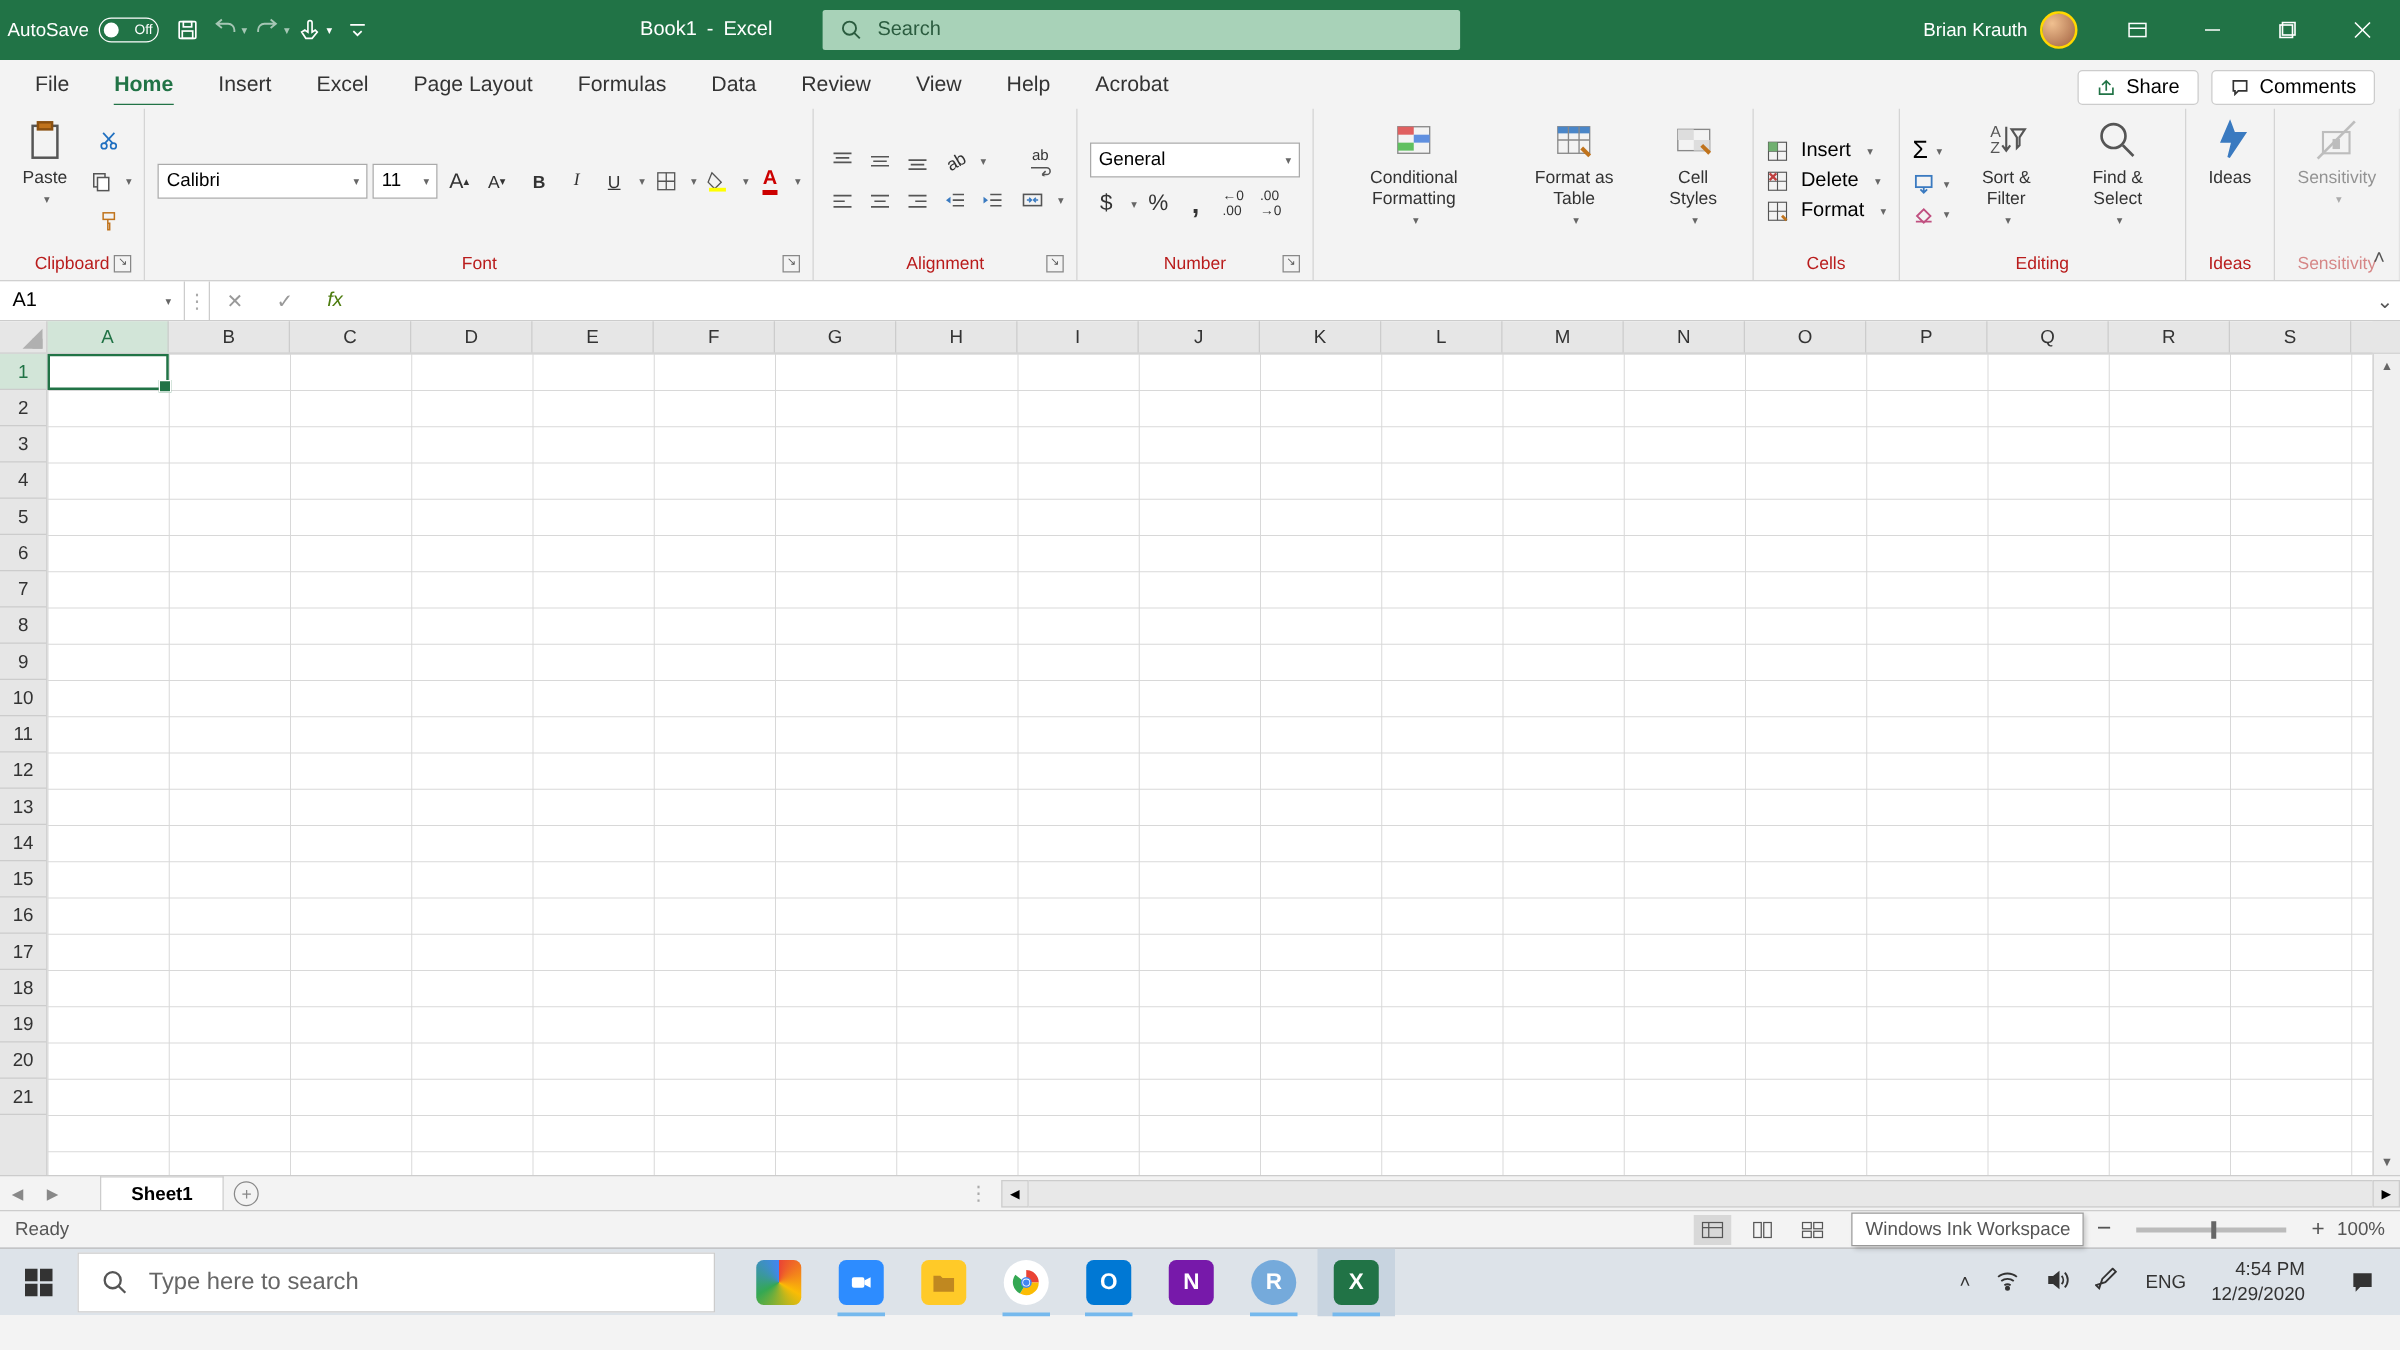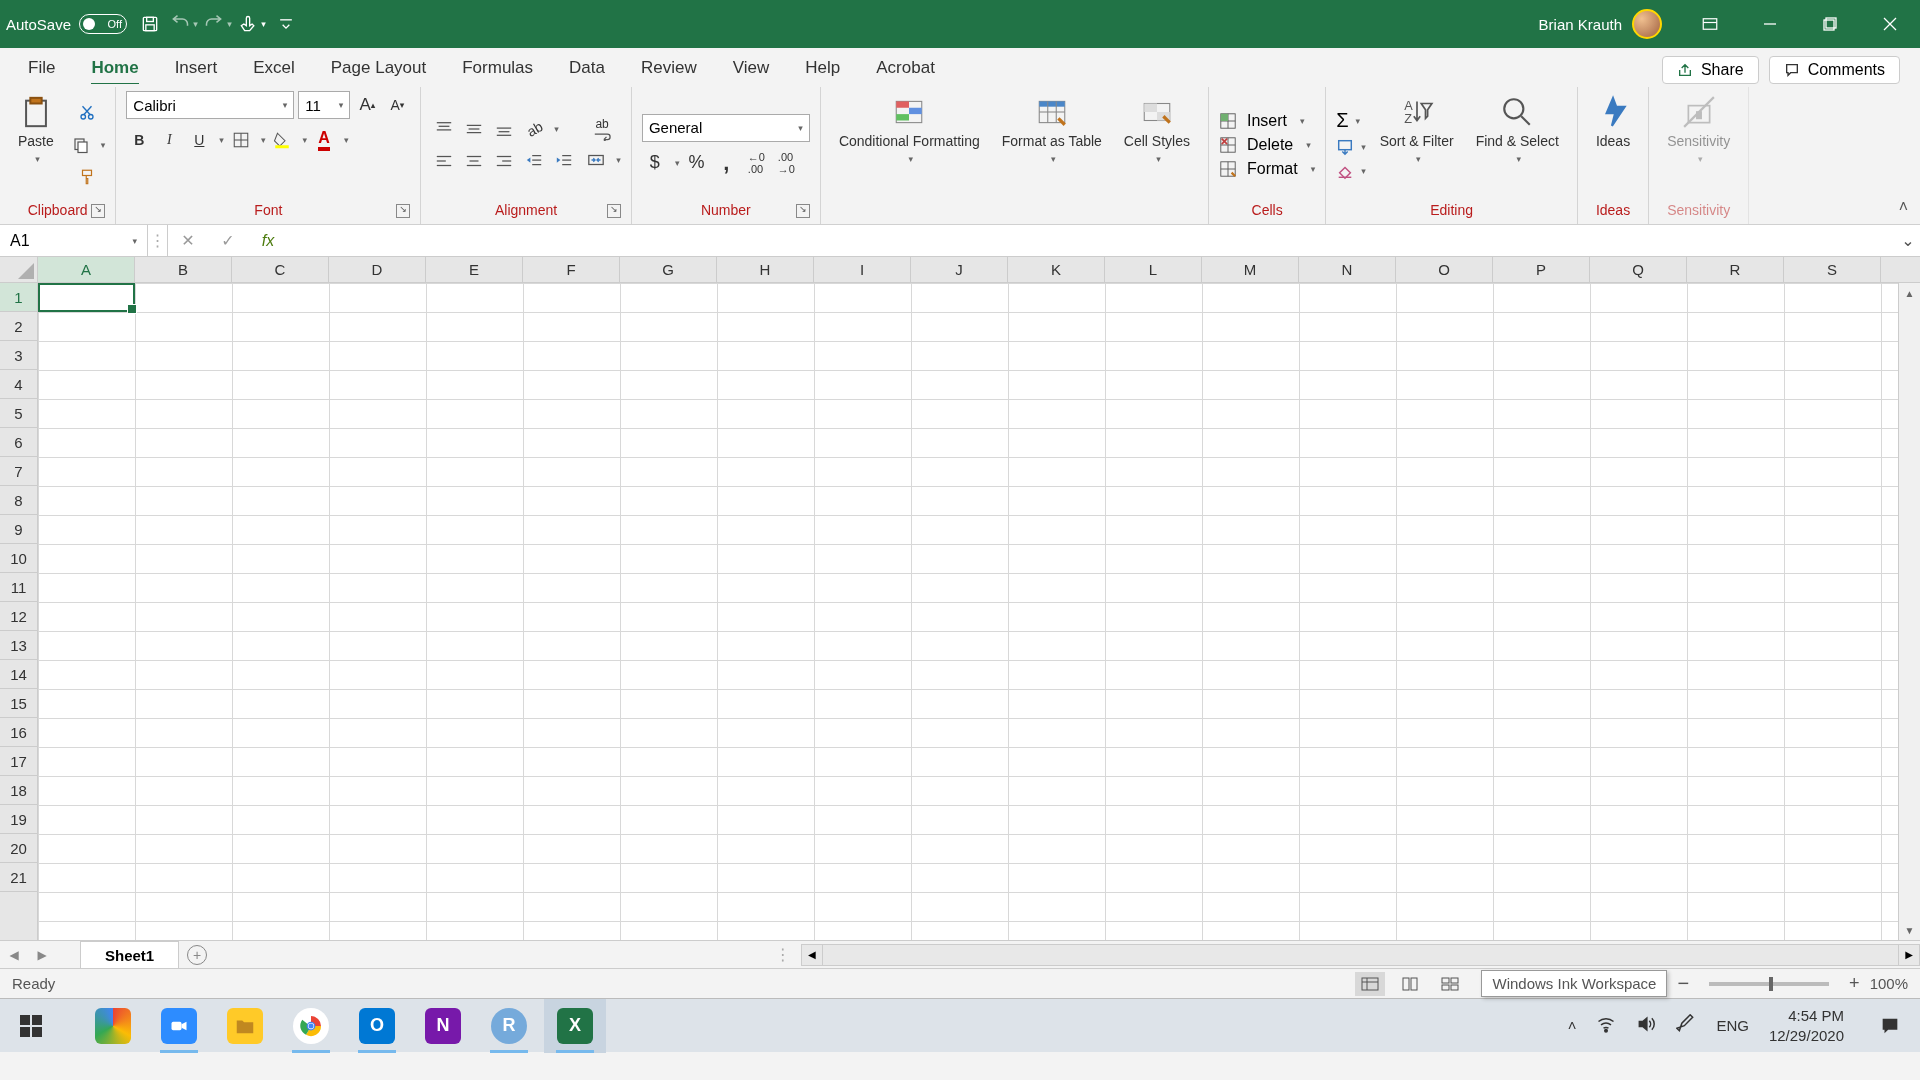--- a/index.html
+++ b/index.html
@@ -142,20 +142,34 @@
       </svg>
       <span class="chev" style="color:#fff">▾</span>
     </div>
   <div class="qa-btn">
       <svg viewBox="0 0 24 24" fill="none" stroke="#fff" stroke-width="1.6">
         <line x1="5" y1="7" x2="19" y2="7"></line>
         <path d="M8 13 l4 4 4 -4"></path>
       </svg>
     </div>
 
+  <div class="title-center">
+    <div class="doc-title">
+      <span>Book1</span>
+        <span>-</span>
+        <span>Excel</span>
+    </div>
+    <div class="search-box">
+      <svg width="18" height="18" viewBox="0 0 24 24" fill="none" stroke="#2b5c3f" stroke-width="2">
+          <circle cx="10" cy="10" r="7"></circle>
+          <line x1="15" y1="15" x2="21" y2="21"></line>
+        </svg>
+      <span>Search</span>
+    </div>
+  </div>
 
   <div class="title-right">
     <span class="user-name">Brian Krauth</span>
     <div class="avatar"></div>
     <div class="win-btn">
         <svg width="18" height="18" viewBox="0 0 24 24" fill="none" stroke="#fff" stroke-width="1.6">
           <rect x="3" y="5" width="18" height="14"></rect>
           <line x1="3" y1="10" x2="21" y2="10"></line>
         </svg>
       </div>
@@ -247,21 +261,21 @@
           </div>
       </div>
     </div>
     <div class="ribbon-group-label">
         <span>Clipboard</span>
         <div class="dialog-launcher"></div>
       </div>
   </div>
 
   <div class="ribbon-group">
-    <div class="ribbon-group-body" style="flex-direction:column;gap:8px;">
+    <div class="ribbon-group-body" style="gap:8px;justify-content:center">
       <div class="ctrl-row">
         <div class="combo" style="width:168px">
             <span>Calibri</span>
             <span class="chev">▾</span>
           </div>
         <div class="combo" style="width:52px">
             <span>11</span>
             <span class="chev">▾</span>
           </div>
         <div class="small-btn" style="font-size:17px">A<sup style="font-size:9px">▴</sup></div>
@@ -699,20 +713,27 @@
 
 <div class="taskbar">
   <div class="start-btn">
       <div class="win-logo">
         <div></div>
         <div></div>
         <div></div>
         <div></div>
       </div>
     </div>
+  <div class="task-search">
+    <svg width="22" height="22" viewBox="0 0 24 24" fill="none" stroke="#555" stroke-width="2">
+        <circle cx="10" cy="10" r="7"></circle>
+        <line x1="15" y1="15" x2="21" y2="21"></line>
+      </svg>
+    <span>Type here to search</span>
+  </div>
   <div class="task-apps">
     <div class="task-app">
         <div class="app-icon" style="background:conic-gradient(#ea4335,#fbbc05,#34a853,#4285f4)"></div>
       </div>
     <div class="task-app running">
         <div class="app-icon" style="background:#2d8cff">
           <svg width="20" height="20" viewBox="0 0 24 24" fill="#fff">
             <rect x="3" y="7" width="12" height="10" rx="2"></rect>
             <path d="M15 10 l6 -3 v10 l-6 -3 z"></path>
           </svg>

